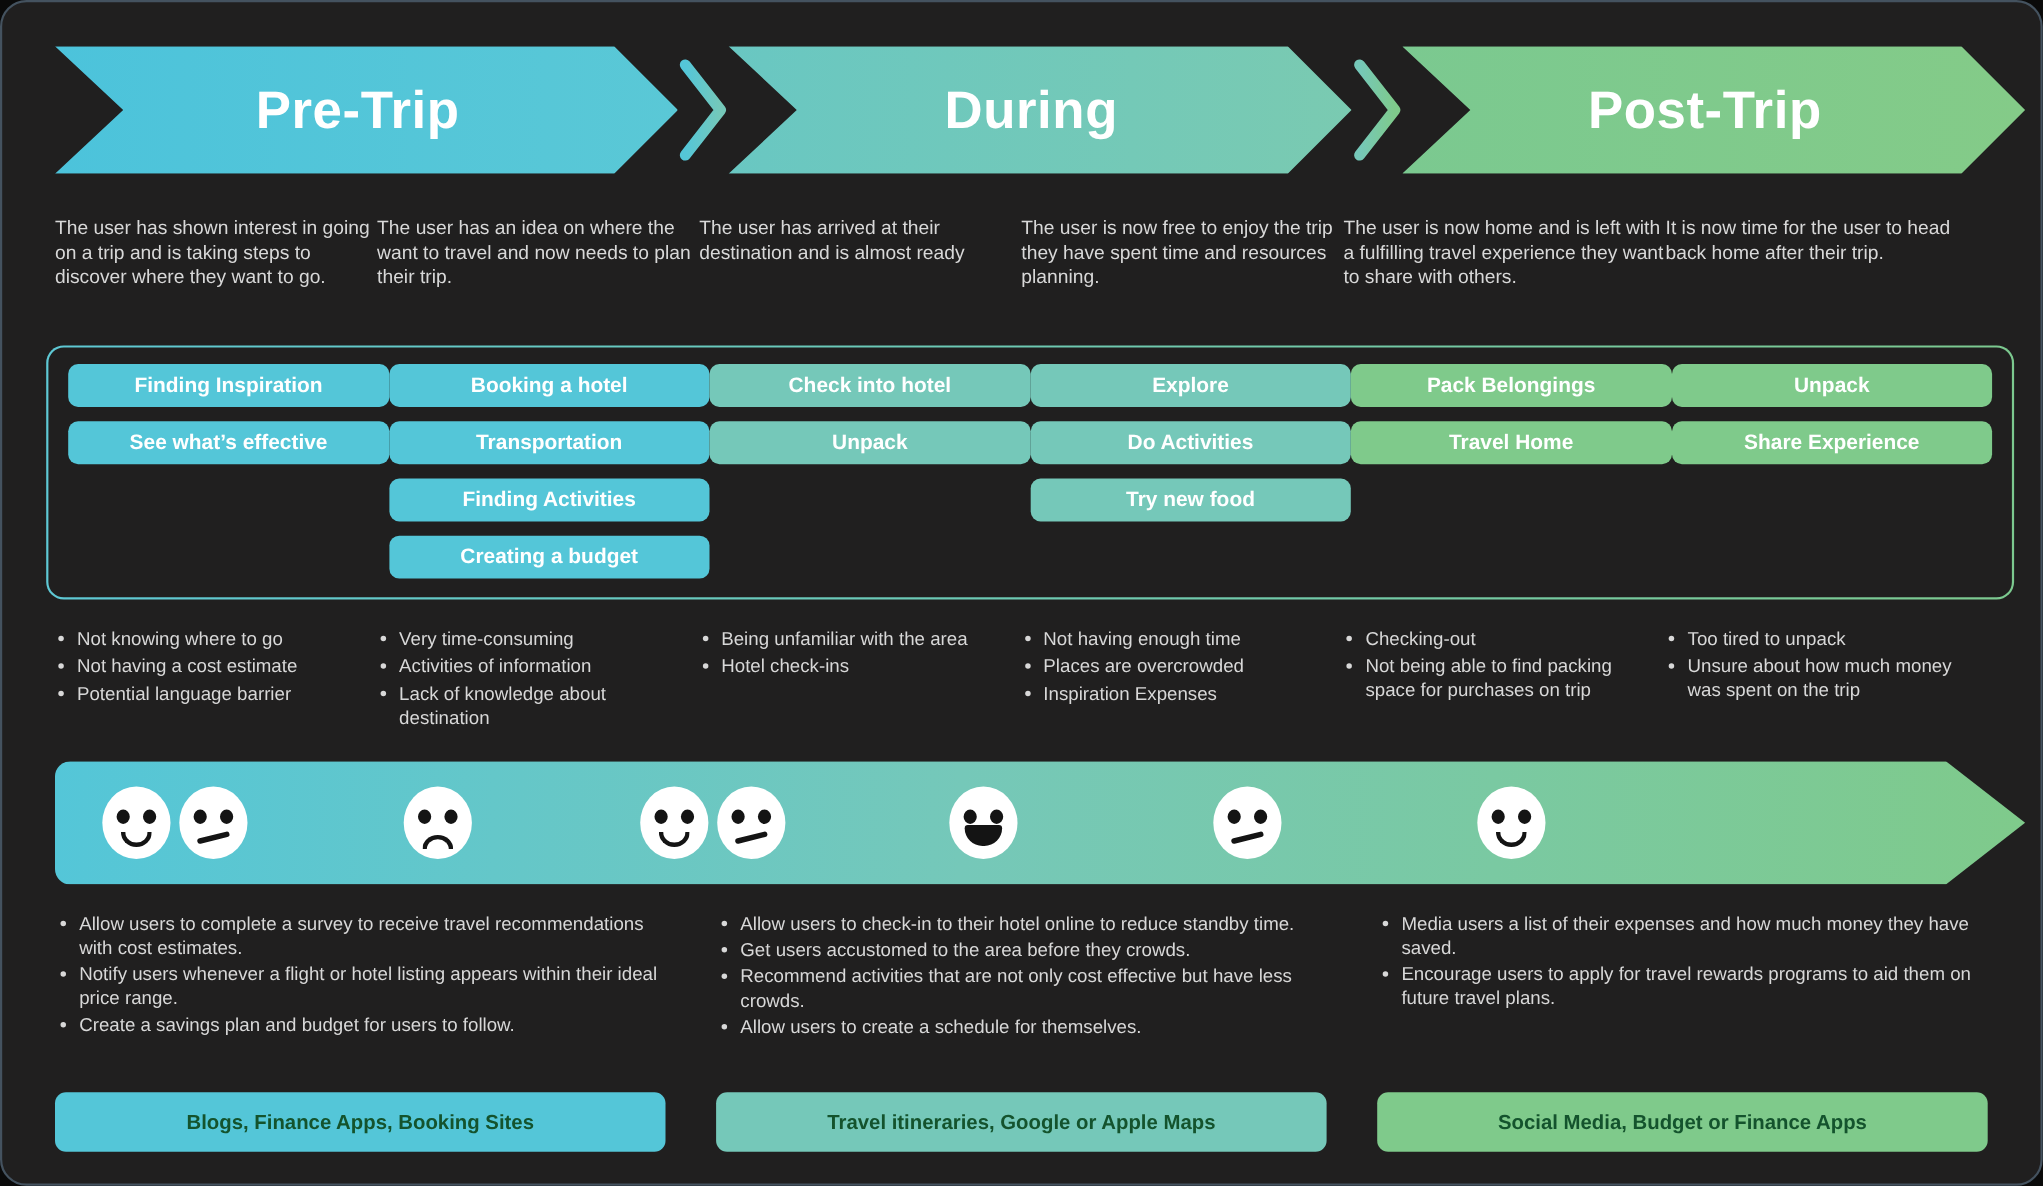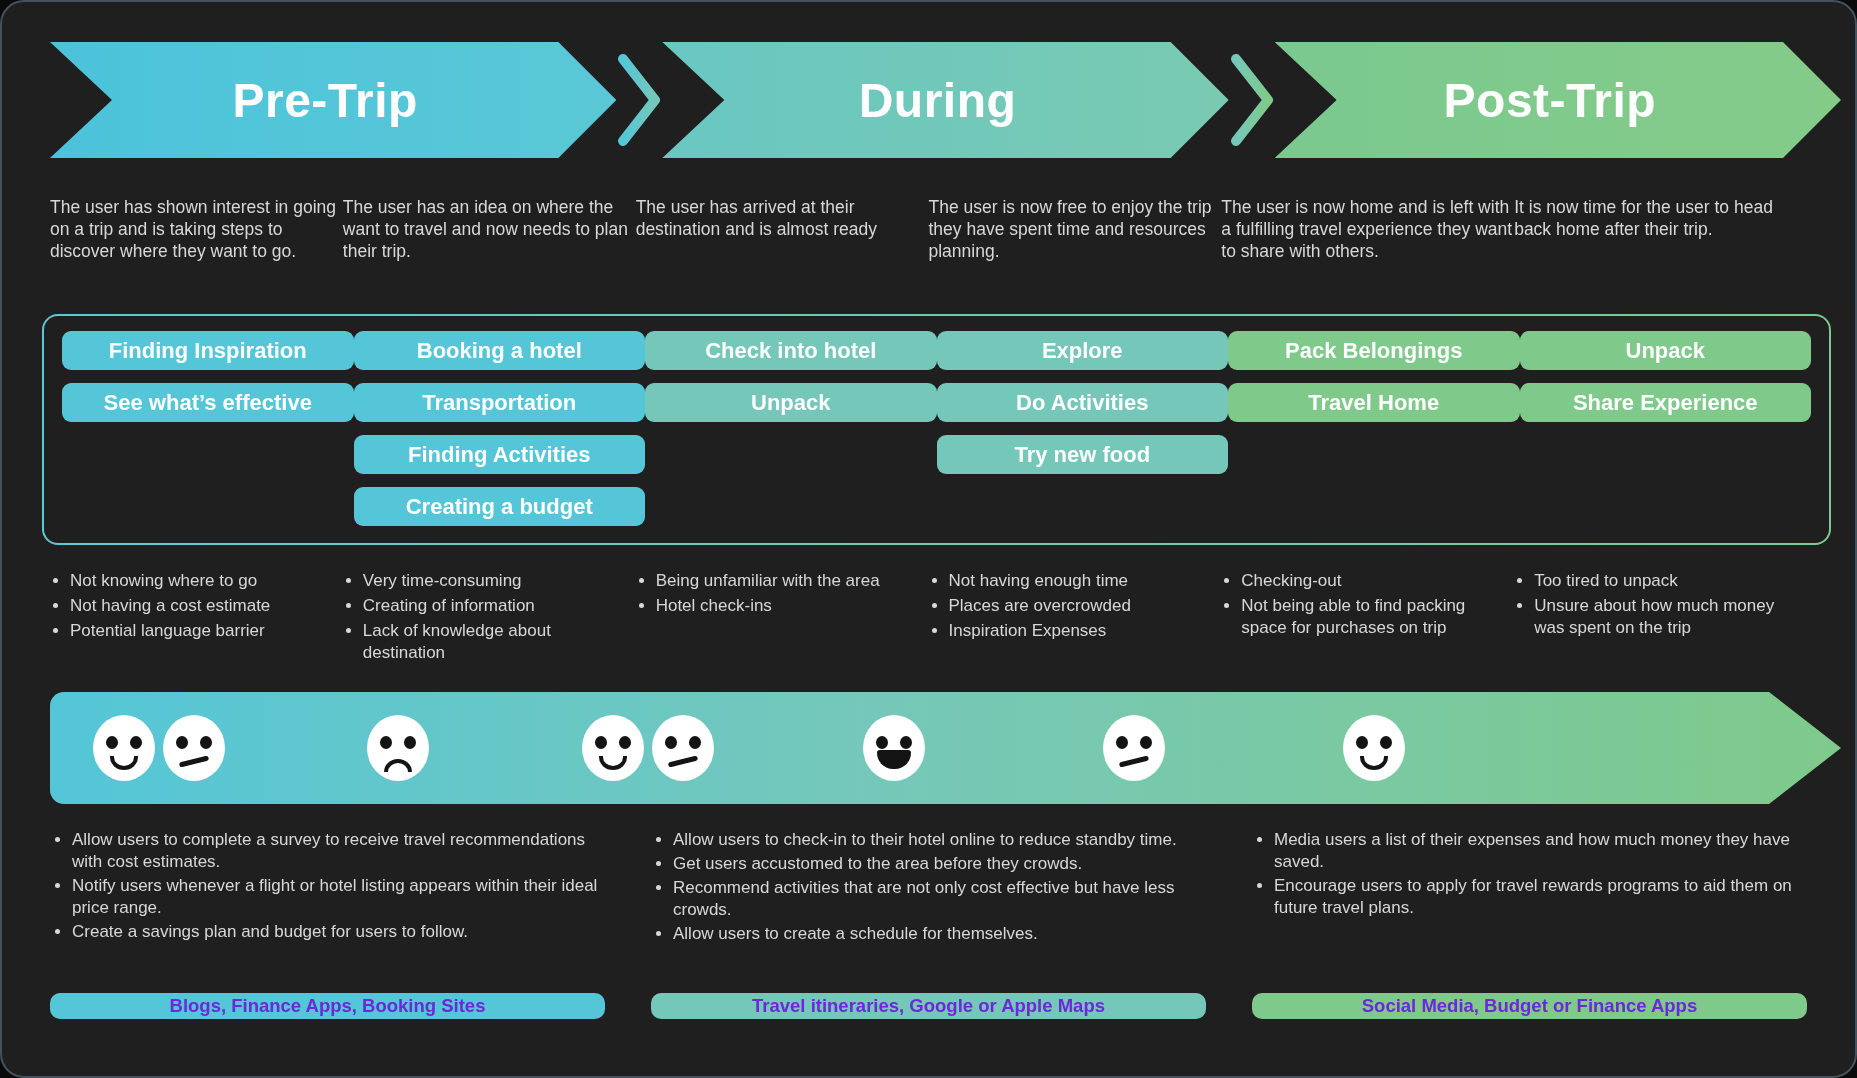--- a/index.html
+++ b/index.html
@@ -30,21 +30,21 @@
 
   
   .descs{min-height:92px;margin-bottom:26px;}
   .descs p{margin:0;font-size:17.5px;line-height:22px;color:var(--text);}
 
   
   .chips-wrap{background:linear-gradient(90deg,#5ec8d4,#7cc98f);
     padding:2px;border-radius:16px;margin:0 -24px 25px -8px;}
   .chips-inner{background:var(--panel-bg);border-radius:14px;padding:15px 18px 17px;min-height:223px;}
   .chip{height:39px;border-radius:9px;display:flex;align-items:center;justify-content:center;
-    color:#fff;font-weight:700;font-size:22px;margin-bottom:13px;white-space:nowrap;}
+    color:#fff;font-weight:700;font-size:19px;margin-bottom:13px;white-space:nowrap;}
   .chip:last-child{margin-bottom:0;}
   .chip--cyan{background:var(--cyan);}
   .chip--teal{background:var(--teal);}
   .chip--green{background:var(--green);}
 
   
   ul.blist{margin:0;padding-left:20px;color:var(--text);font-size:17px;line-height:22px;}
   ul.blist li{margin-bottom:3px;}
   ul.blist li::marker{color:var(--text);}
   .pains{min-height:96px;margin-bottom:25px;}
@@ -67,22 +67,22 @@
     border-radius:3px 3px 17px 17px;}
   .fp1{left:2.4%;} .fp2{left:6.3%;} .fp3{left:17.7%;} .fp4{left:29.7%;}
   .fp5{left:33.6%;} .fp6{left:45.4%;} .fp7{left:58.8%;} .fp8{left:72.2%;}
 
   
   .opps{min-height:138px;margin-bottom:26px;}
   .opps ul.blist{padding-left:22px;line-height:22px;}
   .opps ul.blist li{margin-bottom:2px;}
 
   
-  .bars .bar{height:26px;border-radius:10px;display:flex;align-items:center;justify-content:center;
-    color:#6d28d9;font-weight:700;font-size:18.5px;}
+  .bars .bar{height:54px;border-radius:10px;display:flex;align-items:center;justify-content:center;
+    color:#14532d;font-weight:700;font-size:18.5px;}
   .bar--cyan{background:var(--cyan);}
   .bar--teal{background:var(--teal);}
   .bar--green{background:var(--green);}
 </style>
 </head>
 <body>
 
 <div class="panel">
   <div class="content">
 
@@ -158,21 +158,21 @@
     </div>
 
     <div class="grid6 pains">
       <ul class="blist">
         <li>Not knowing where to go</li>
         <li>Not having a cost estimate</li>
         <li>Potential language barrier</li>
       </ul>
       <ul class="blist">
         <li>Very time-consuming</li>
-        <li>Creating of information</li>
+        <li>Activities of information</li>
         <li>Lack of knowledge about destination</li>
       </ul>
       <ul class="blist">
         <li>Being unfamiliar with the area</li>
         <li>Hotel check-ins</li>
       </ul>
       <ul class="blist">
         <li>Not having enough time</li>
         <li>Places are overcrowded</li>
         <li>Inspiration Expenses</li>

